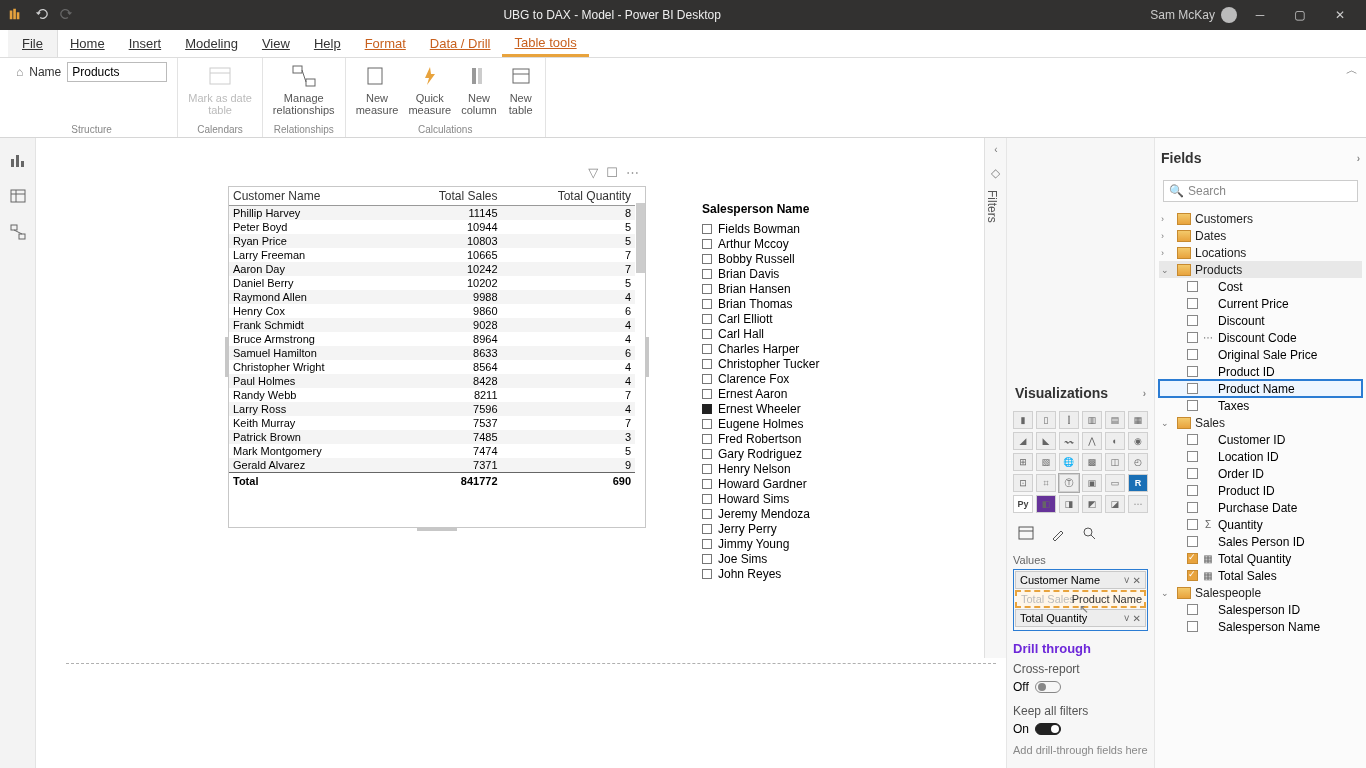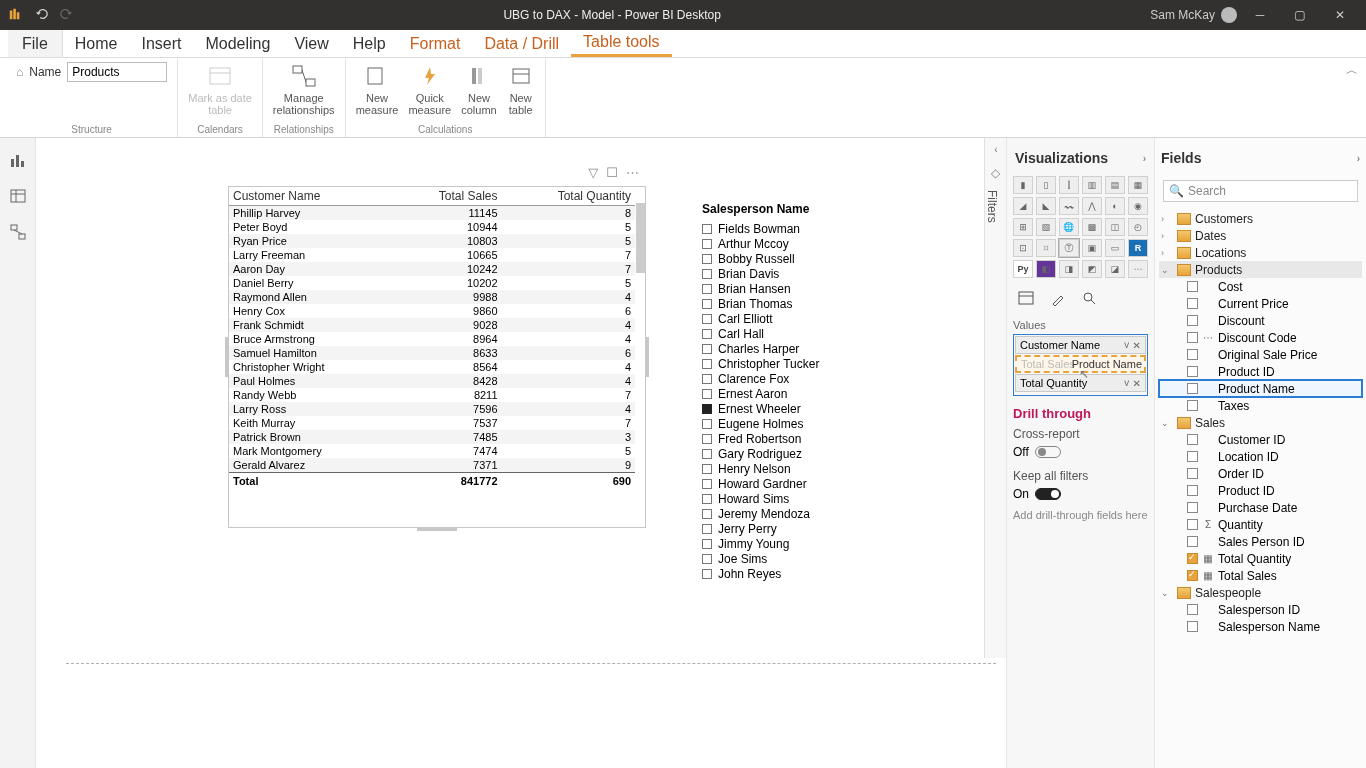--- a/index.html
+++ b/index.html
@@ -10,21 +10,21 @@
 .titlebar .tb-left { display: flex; gap: 12px; align-items: center; }
 .titlebar .tb-title { flex: 1; text-align: center; color: #eee; }
 .titlebar .tb-right { display: flex; gap: 4px; align-items: center; }
 .titlebar .user { display: flex; gap: 6px; align-items: center; margin-right: 1px; }
 .titlebar .avatar { width: 16px; height: 16px; border-radius: 50%; background: #bbb; }
 .titlebar .win-btn { width: 36px; height: 30px; display: flex; align-items: center; justify-content: center; color: #ccc; }
 .tb-icon svg { width: 14px; height: 14px; }
 
 
 .ribbon-tabs { height: 28px; background: #fff; border-bottom: 1px solid #ddd; display: flex; align-items: stretch; padding-left: 8px; gap: 0; }
-.ribbon-tabs .tab { padding: 0 12px; display: flex; align-items: center; font-size: 16px; color: #333; cursor: pointer; }
+.ribbon-tabs .tab { padding: 0 12px; display: flex; align-items: center; font-size: 13px; color: #333; cursor: pointer; text-decoration: underline; }
 .ribbon-tabs .tab.file { background: #f3f3f3; border-right: 1px solid #ddd; color: #333; padding: 0 14px; }
 .ribbon-tabs .tab.orange { color: #c8601d; }
 .ribbon-tabs .tab.active { color: #c8601d; border-bottom: 3px solid #e8a33d; background: #fff; }
 
 
 .ribbon { height: 80px; background: #fff; border-bottom: 1px solid #d6d6d6; display: flex; align-items: stretch; padding-left: 6px; position: relative; }
 .ribbon .collapse-arrow { position: absolute; right: 8px; top: 4px; font-size: 12px; color: #666; }
 .rb-group { border-right: 1px solid #e3e3e3; padding: 4px 10px 0; display: flex; flex-direction: column; align-items: center; justify-content: space-between; }
 .rb-group-title { font-size: 10px; color: #888; text-align: center; padding-bottom: 2px; }
 .rb-name { display: flex; align-items: center; gap: 6px; }
@@ -68,37 +68,37 @@
 
 
 .filters-tab { position: absolute; right: 0; top: 0; width: 22px; height: 520px; background: #f7f7f7; border-left: 1px solid #e0e0e0; }
 .filters-tab .chev { width: 22px; height: 22px; display: flex; align-items: center; justify-content: center; color: #777; font-size: 10px; }
 .filters-tab .label { writing-mode: vertical-rl; text-orientation: mixed; font-size: 12px; color: #555; margin-top: 10px; text-align: center; }
 
 
 .dropline { position: absolute; left: 30px; right: 10px; bottom: 104px; height: 0; border-top: 1.5px dashed #b0b0b0; }
 
 
-.vis-pane { width: 148px; background: #f7f7f7; border-left: 1px solid #e6e6e6; padding: 8px 6px; font-size: 12px; display: flex; flex-direction: column; }
+.vis-pane { width: 148px; background: #f7f7f7; border-left: 1px solid #e6e6e6; padding: 8px 6px; font-size: 12px; display: flex; flex-direction: column; justify-content: flex-end; }
 .pane-header { display: flex; align-items: center; justify-content: space-between; font-size: 14px; color: #333; font-weight: 600; padding: 4px 2px 10px; }
 .pane-header .hdr-arrow { font-size: 10px; color: #888; }
 .viz-grid { display: grid; grid-template-columns: repeat(6, 20px); gap: 3px 3px; margin-bottom: 8px; }
 .viz-icon { width: 20px; height: 18px; background: #eee; border: 1px solid #d0d0d0; display: flex; align-items: center; justify-content: center; font-size: 9px; color: #666; }
 .viz-icon.active { outline: 1px solid #aaa; }
 .viz-icon.py { background: #fff; color: #444; font-weight: bold; }
 .viz-icon.r { background: #1a6fb5; color: #fff; font-weight: bold; }
 .viz-icon.pp { background: #663399; }
 .vp-tools { display: flex; gap: 14px; padding: 4px 4px 8px; color: #555; }
 .vp-section-title { font-size: 11px; color: #666; margin: 2px 0 3px; }
 .vp-well { border: 1px solid #c9c9c9; background: #ededed; padding: 2px 4px; font-size: 11px; display: flex; justify-content: space-between; align-items: center; margin-bottom: 2px; }
 .vp-well .wx { display: flex; gap: 3px; color: #666; font-size: 10px; }
 .drag-hover { border: 2px dashed #e8a33d; background: #fff6e9; padding: 1px 4px; font-size: 11px; color: #777; margin: -1px 0 1px; position: relative; }
 .drag-label { position: absolute; right: 2px; top: 1px; color: #333; font-size: 11px; }
 .cursor-icon { position: absolute; left: 62px; top: 10px; font-size: 12px; }
-.vp-sub { font-weight: 600; margin: 10px 0 6px; font-size: 13px; color: #be185d; }
+.vp-sub { font-weight: 600; margin: 10px 0 6px; font-size: 13px; color: #6d28d9; }
 .vp-toggle-row { display: flex; align-items: center; gap: 6px; font-size: 12px; margin: 4px 0; }
 .toggle { width: 26px; height: 12px; border: 1px solid #888; border-radius: 7px; position: relative; }
 .toggle.on { background: #222; border-color: #222; }
 .toggle .knob { position: absolute; width: 8px; height: 8px; background: #888; border-radius: 50%; top: 1px; left: 2px; }
 .toggle.on .knob { background: #fff; left: 15px; }
 .vp-drop { font-size: 11px; color: #888; border: none; padding: 4px 0; }
 
 
 .fields-pane { width: 212px; background: #fbfbfb; border-left: 1px solid #e6e6e6; padding: 8px 4px; font-size: 12px; overflow-y: auto; }
 .search-box { border: 1px solid #ccc; display: flex; align-items: center; gap: 4px; padding: 3px 5px; margin: 4px 4px 8px; background: #fff; font-size: 12px; color: #888; }

